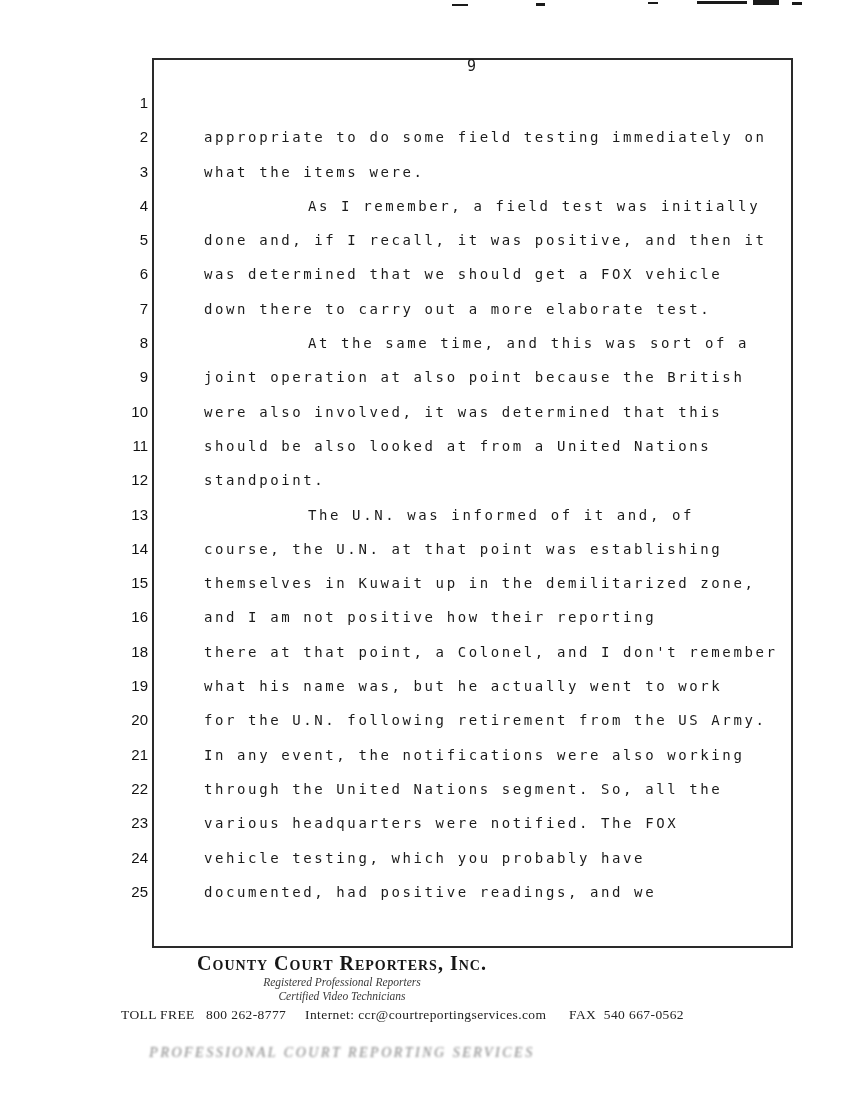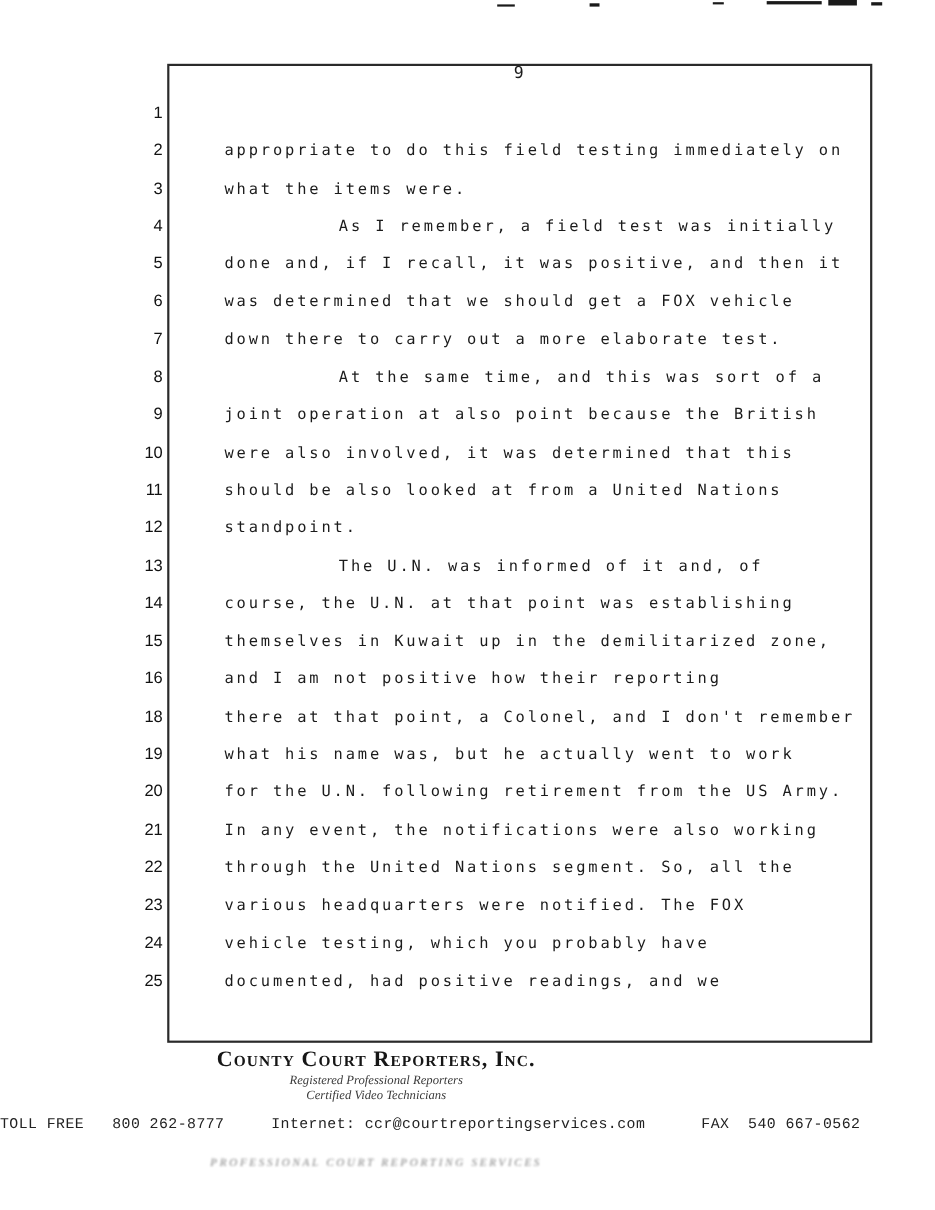--- a/index.html
+++ b/index.html
@@ -80,32 +80,33 @@
     color:#161616;
   }
   .footer-tag{
     font-family:"Liberation Serif", serif;
     font-style:italic;
     font-size:11.5px;
     color:#3a3a3a;
     line-height:14px;
   }
   .footer-contact{
-    margin-top:12px;
-    font-family:Liberation Mono, monospace;
+    margin-top:4px;
+    font-family:Liberation Serif, serif;
     font-size:13.5px;
     letter-spacing:0.4px;
     color:#222;
     white-space:pre;
+    text-align:right;
   }
   .footer-motto{
     margin-top:22px;
     font-family:"Liberation Serif", serif;
     font-style:italic;
-    font-size:10px;
+    font-size:14px;
     letter-spacing:2.5px;
     color:#555;
     filter:blur(0.8px);
     opacity:0.75;
   }
 </style>
 </head>
 <body>
 
 <div class="page">
@@ -120,21 +121,21 @@
   <div class="transcript-box"></div>
 
   <div class="page-number">9</div>
 
   <div class="lines">
       <div class="line-row">
         <span class="line-num">1</span>
       </div>
       <div class="line-row">
         <span class="line-num">2</span>
-        <span class="line-text">appropriate to do this field testing immediately on</span>
+        <span class="line-text">appropriate to do some field testing immediately on</span>
       </div>
       <div class="line-row">
         <span class="line-num">3</span>
         <span class="line-text">what the items were.</span>
       </div>
       <div class="line-row">
         <span class="line-num">4</span>
         <span class="line-text indent">As I remember, a field test was initially</span>
       </div>
       <div class="line-row">

